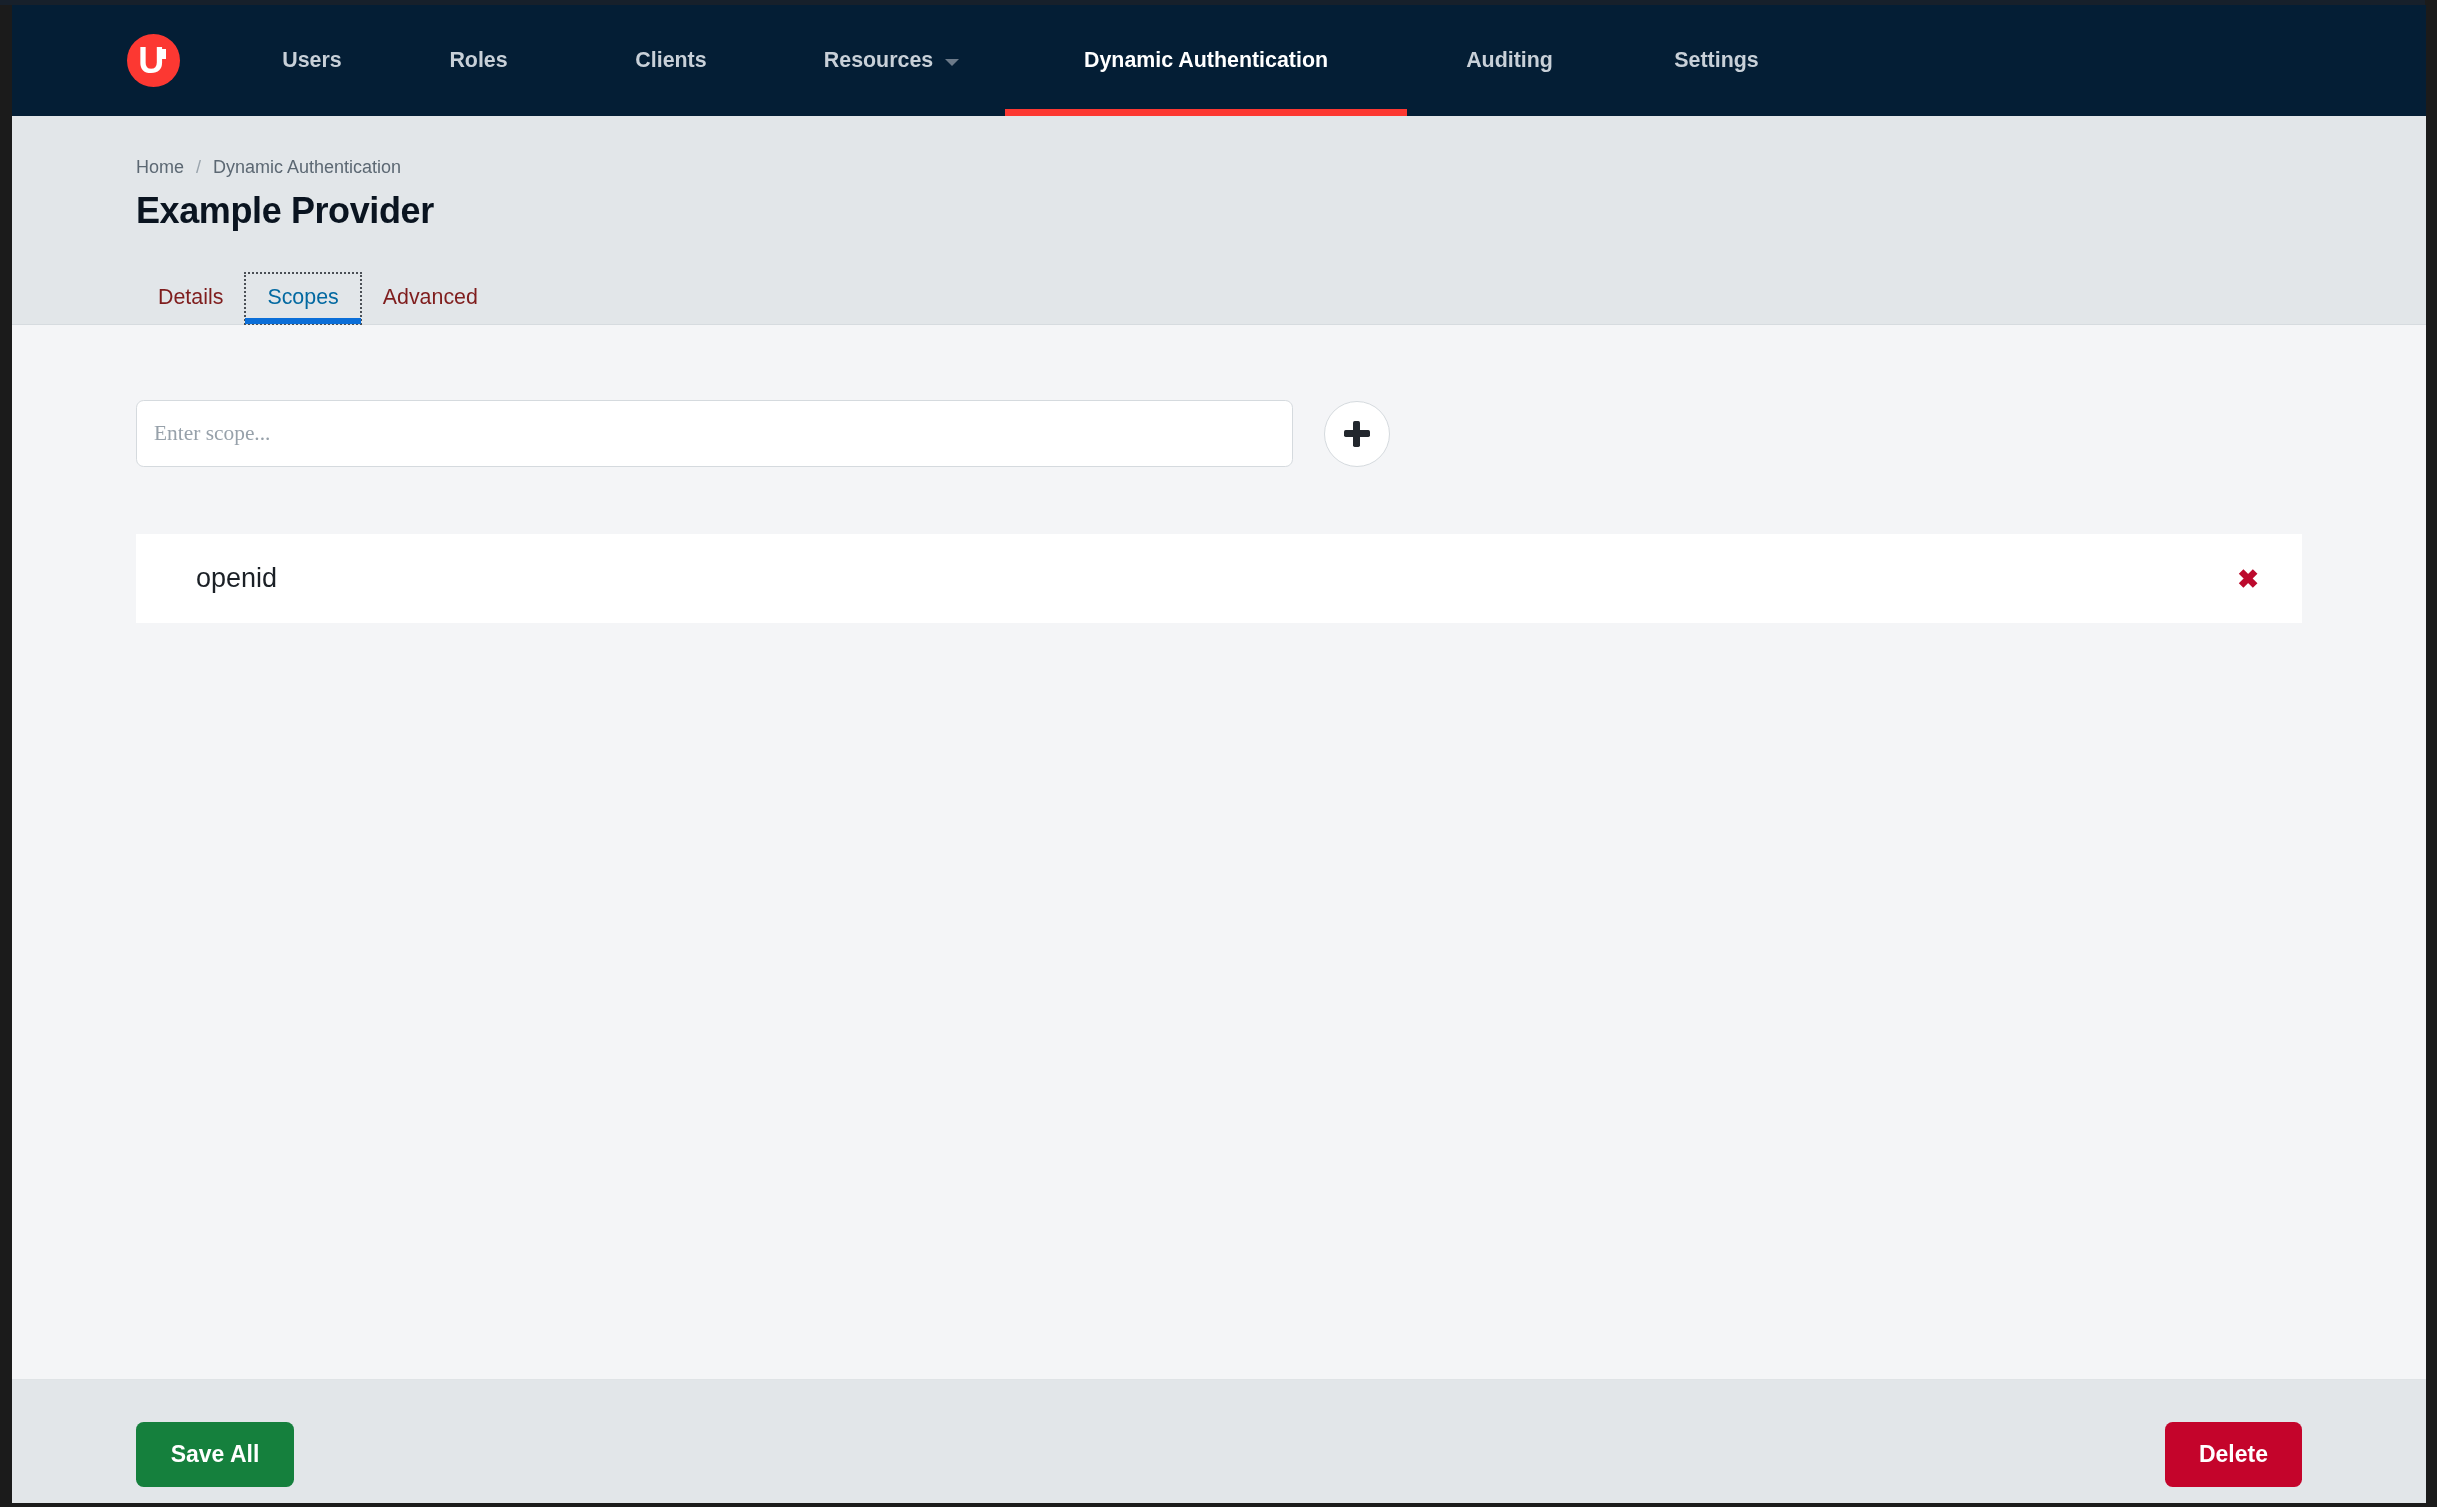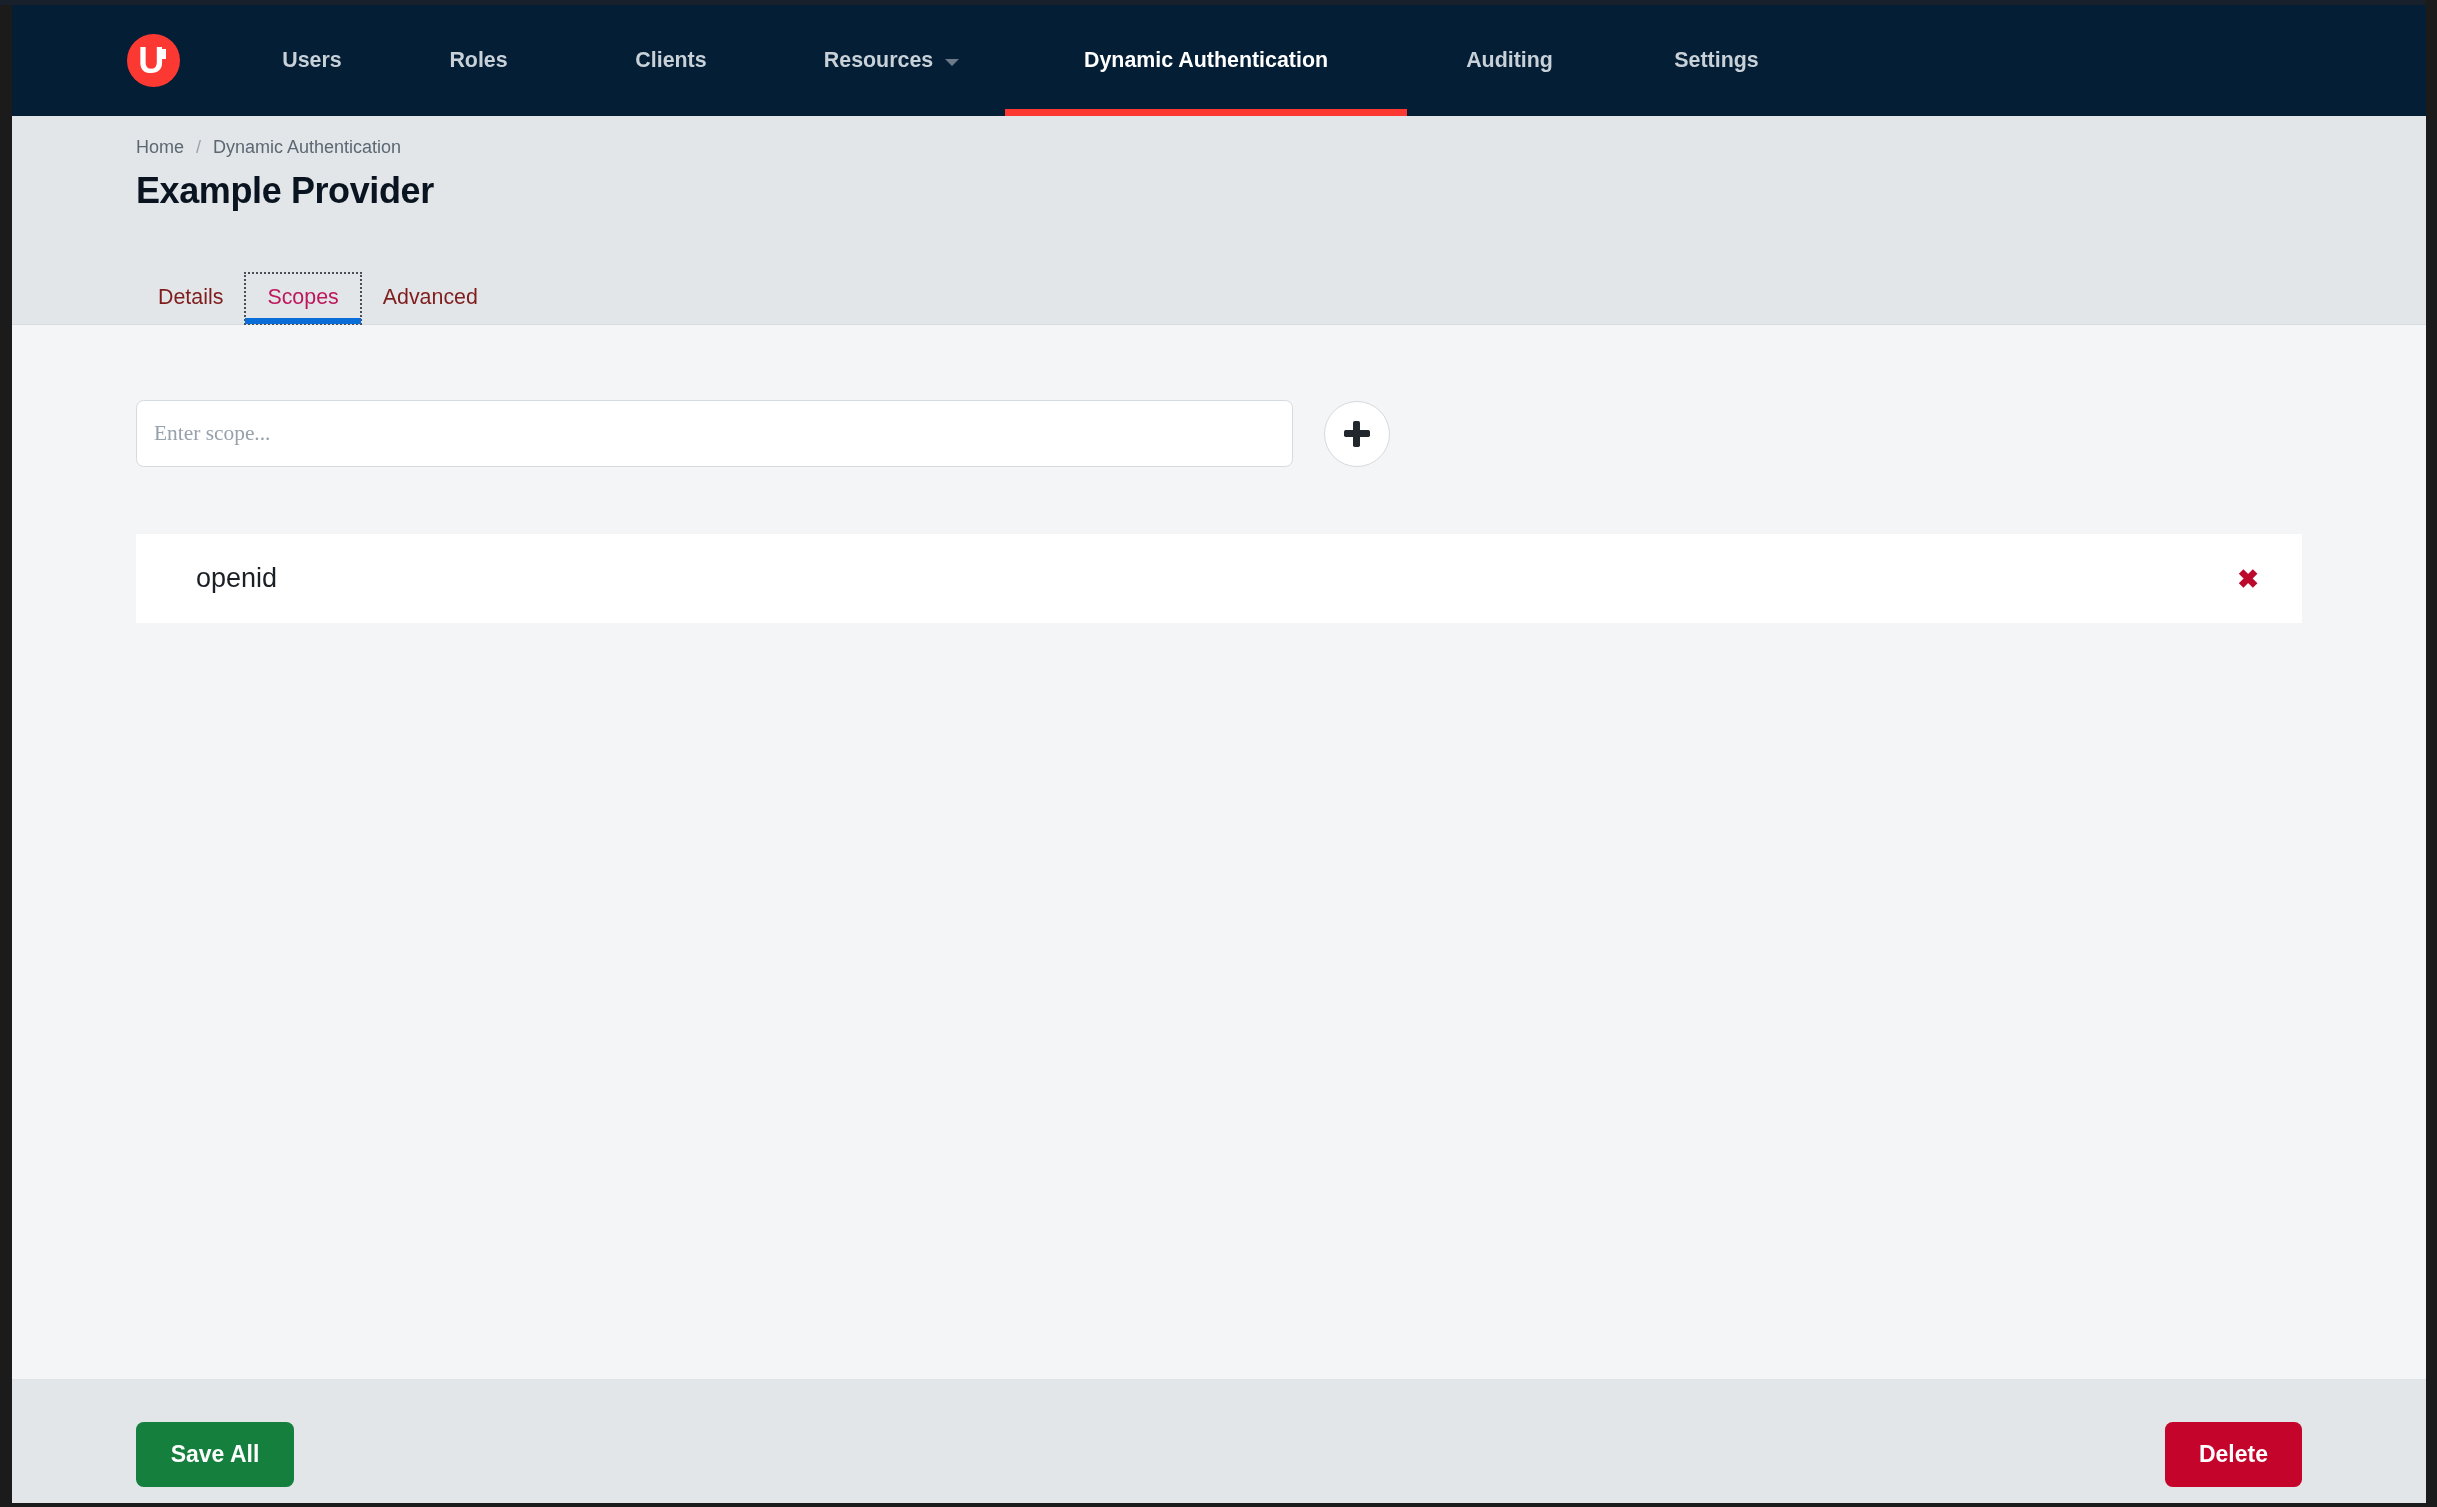--- a/index.html
+++ b/index.html
@@ -129,21 +129,21 @@
 
   
   #page-header {
     background: #e2e6e9;
     padding: 0 0 0 124px;
     height: 209px;
     position: relative;
     border-bottom: 1.7px solid #d6dbdf;
   }
   #breadcrumb {
-    padding-top: 21px;
+    padding-top: 41px;
     font-size: 18px;
     color: #5c6873;
     display: flex;
     align-items: center;
     gap: 12px;
   }
   #breadcrumb .crumb { cursor: pointer; }
   #breadcrumb .sep { color: #9aa4ad; }
 
   #page-title {
@@ -163,21 +163,21 @@
   }
   .tab {
     font-size: 21.4px;
     color: #7f1d1d;
     padding: 12px 22px 13.7px 22px;
     cursor: pointer;
     position: relative;
     white-space: nowrap;
   }
   .tab.active {
-    color: #be185d;
+    color: #0369a1;
     outline: 2.6px dotted #4a4f55;
     outline-offset: -1.7px;
   }
   .tab.active::after {
     content: "";
     position: absolute;
     left: 0; right: 0; bottom: 0;
     height: 6px;
     background: #0b6ed8;
   }

